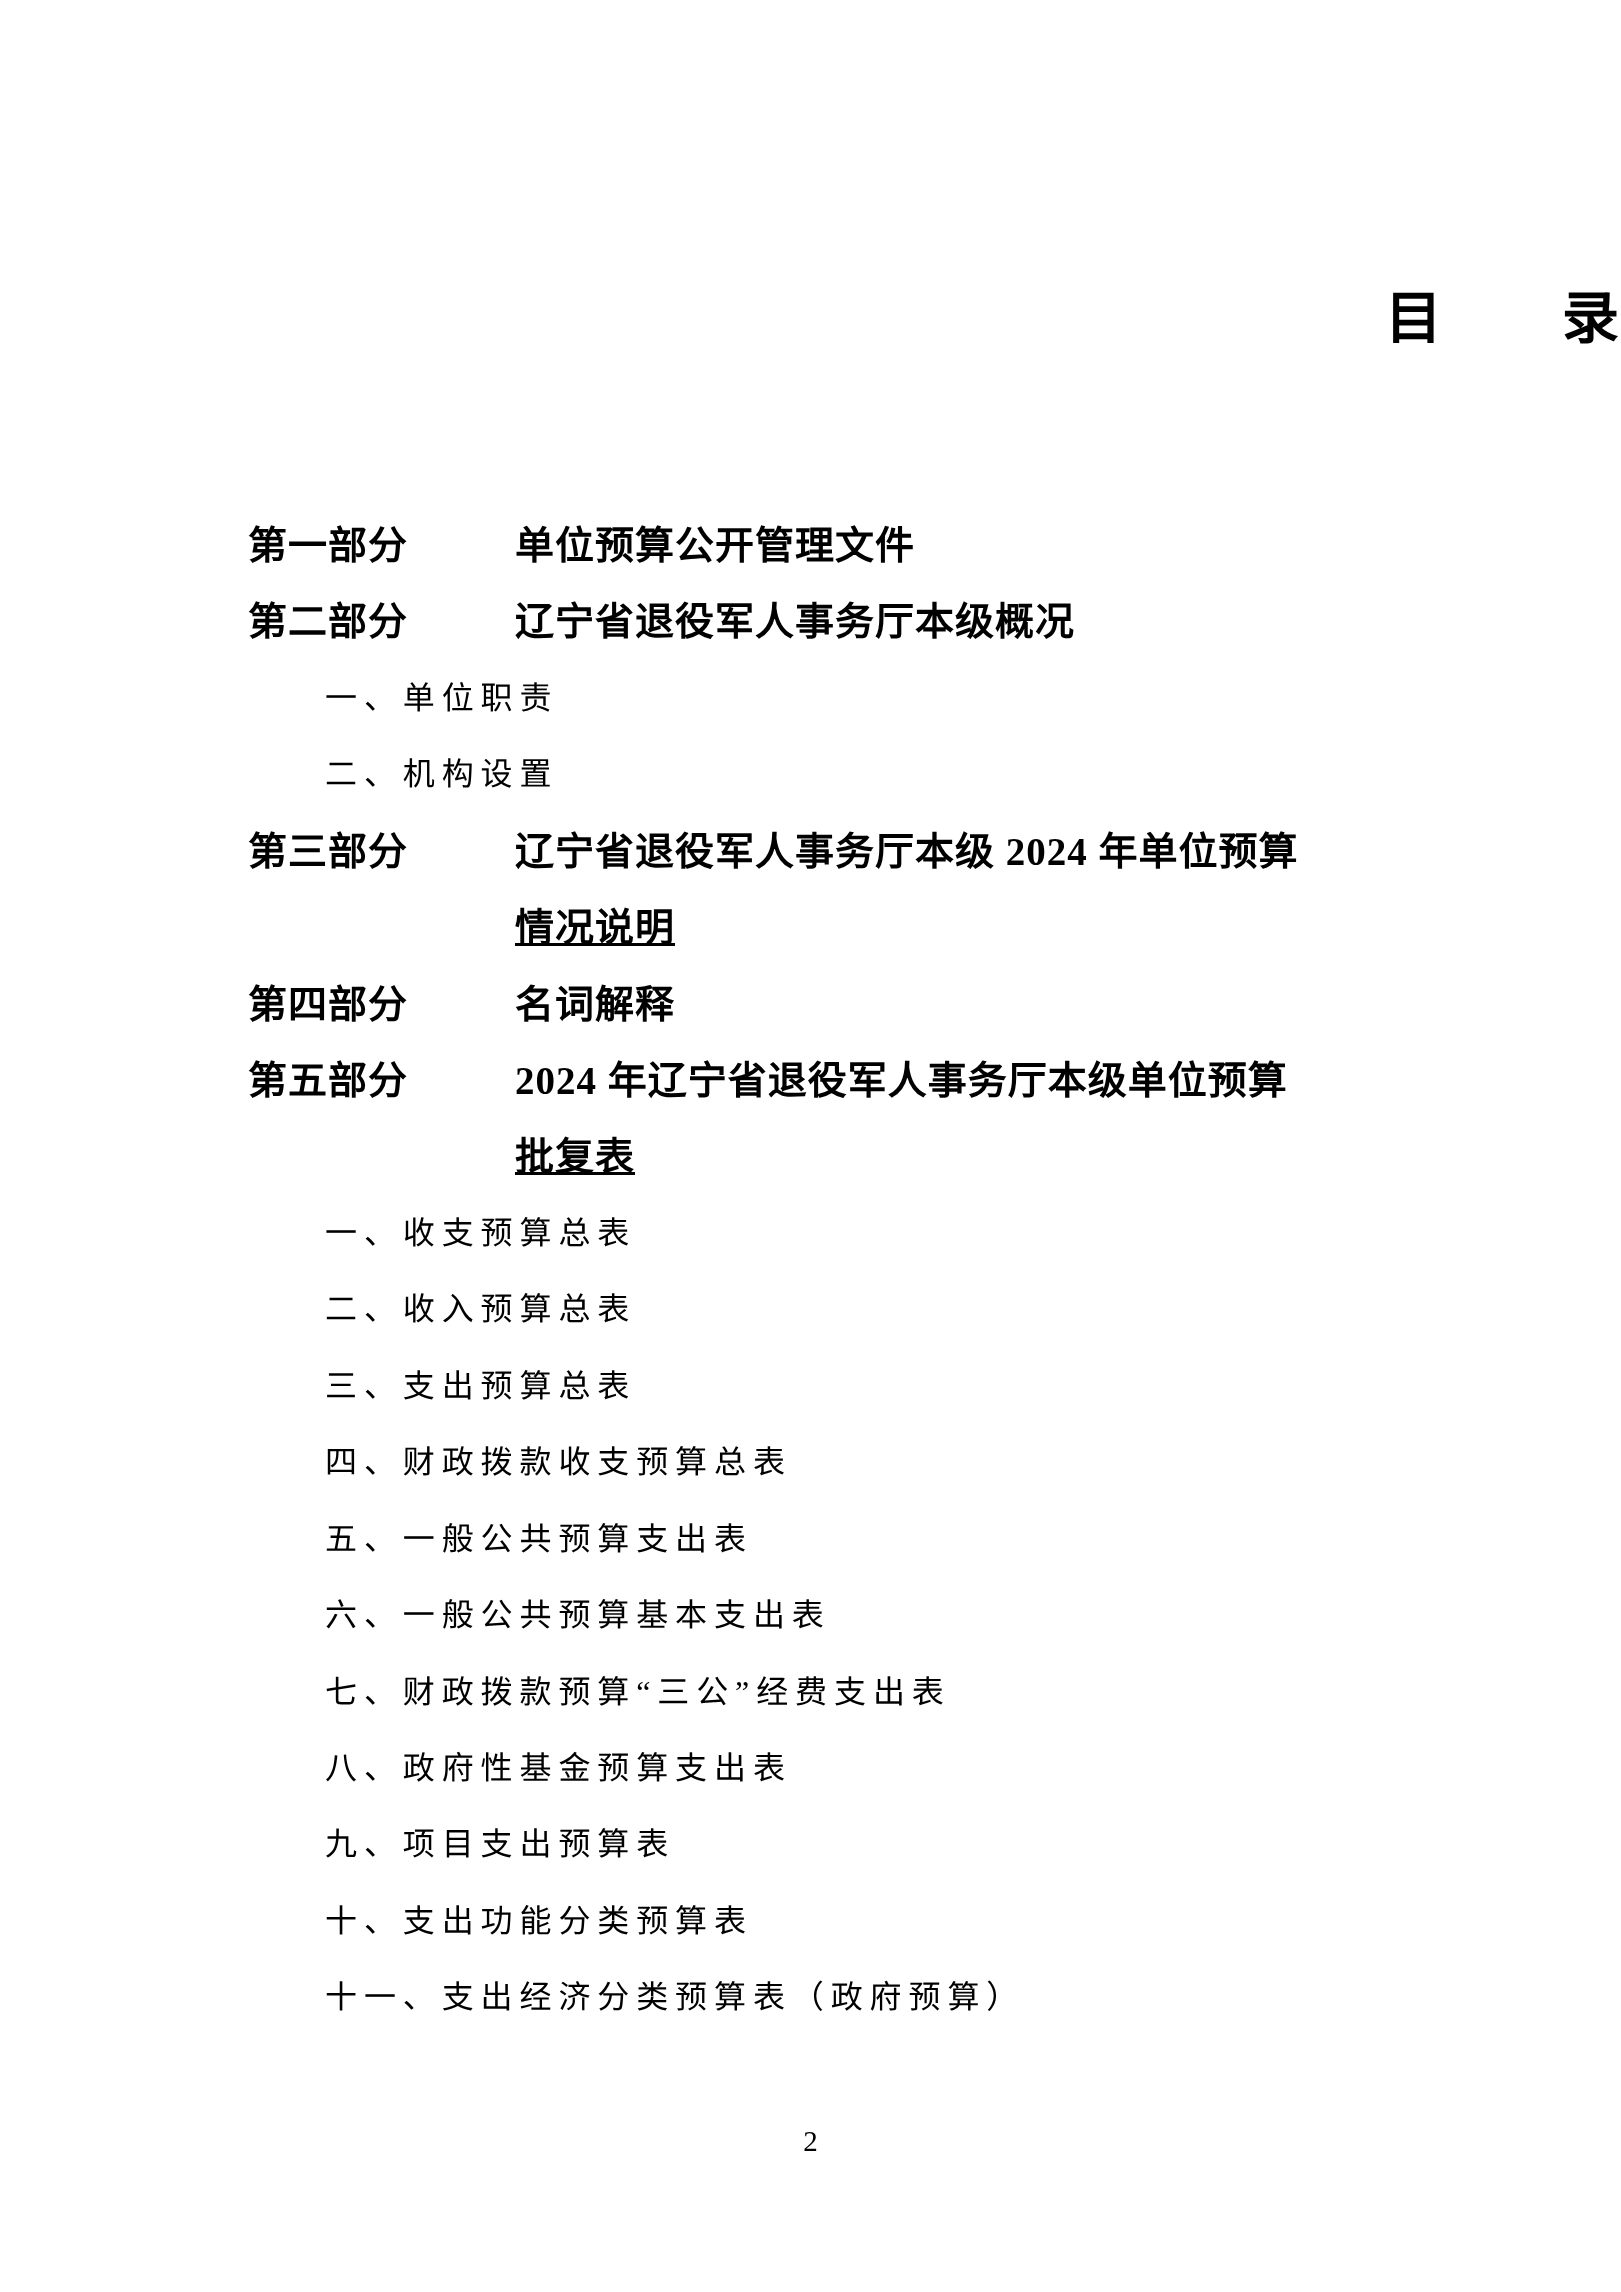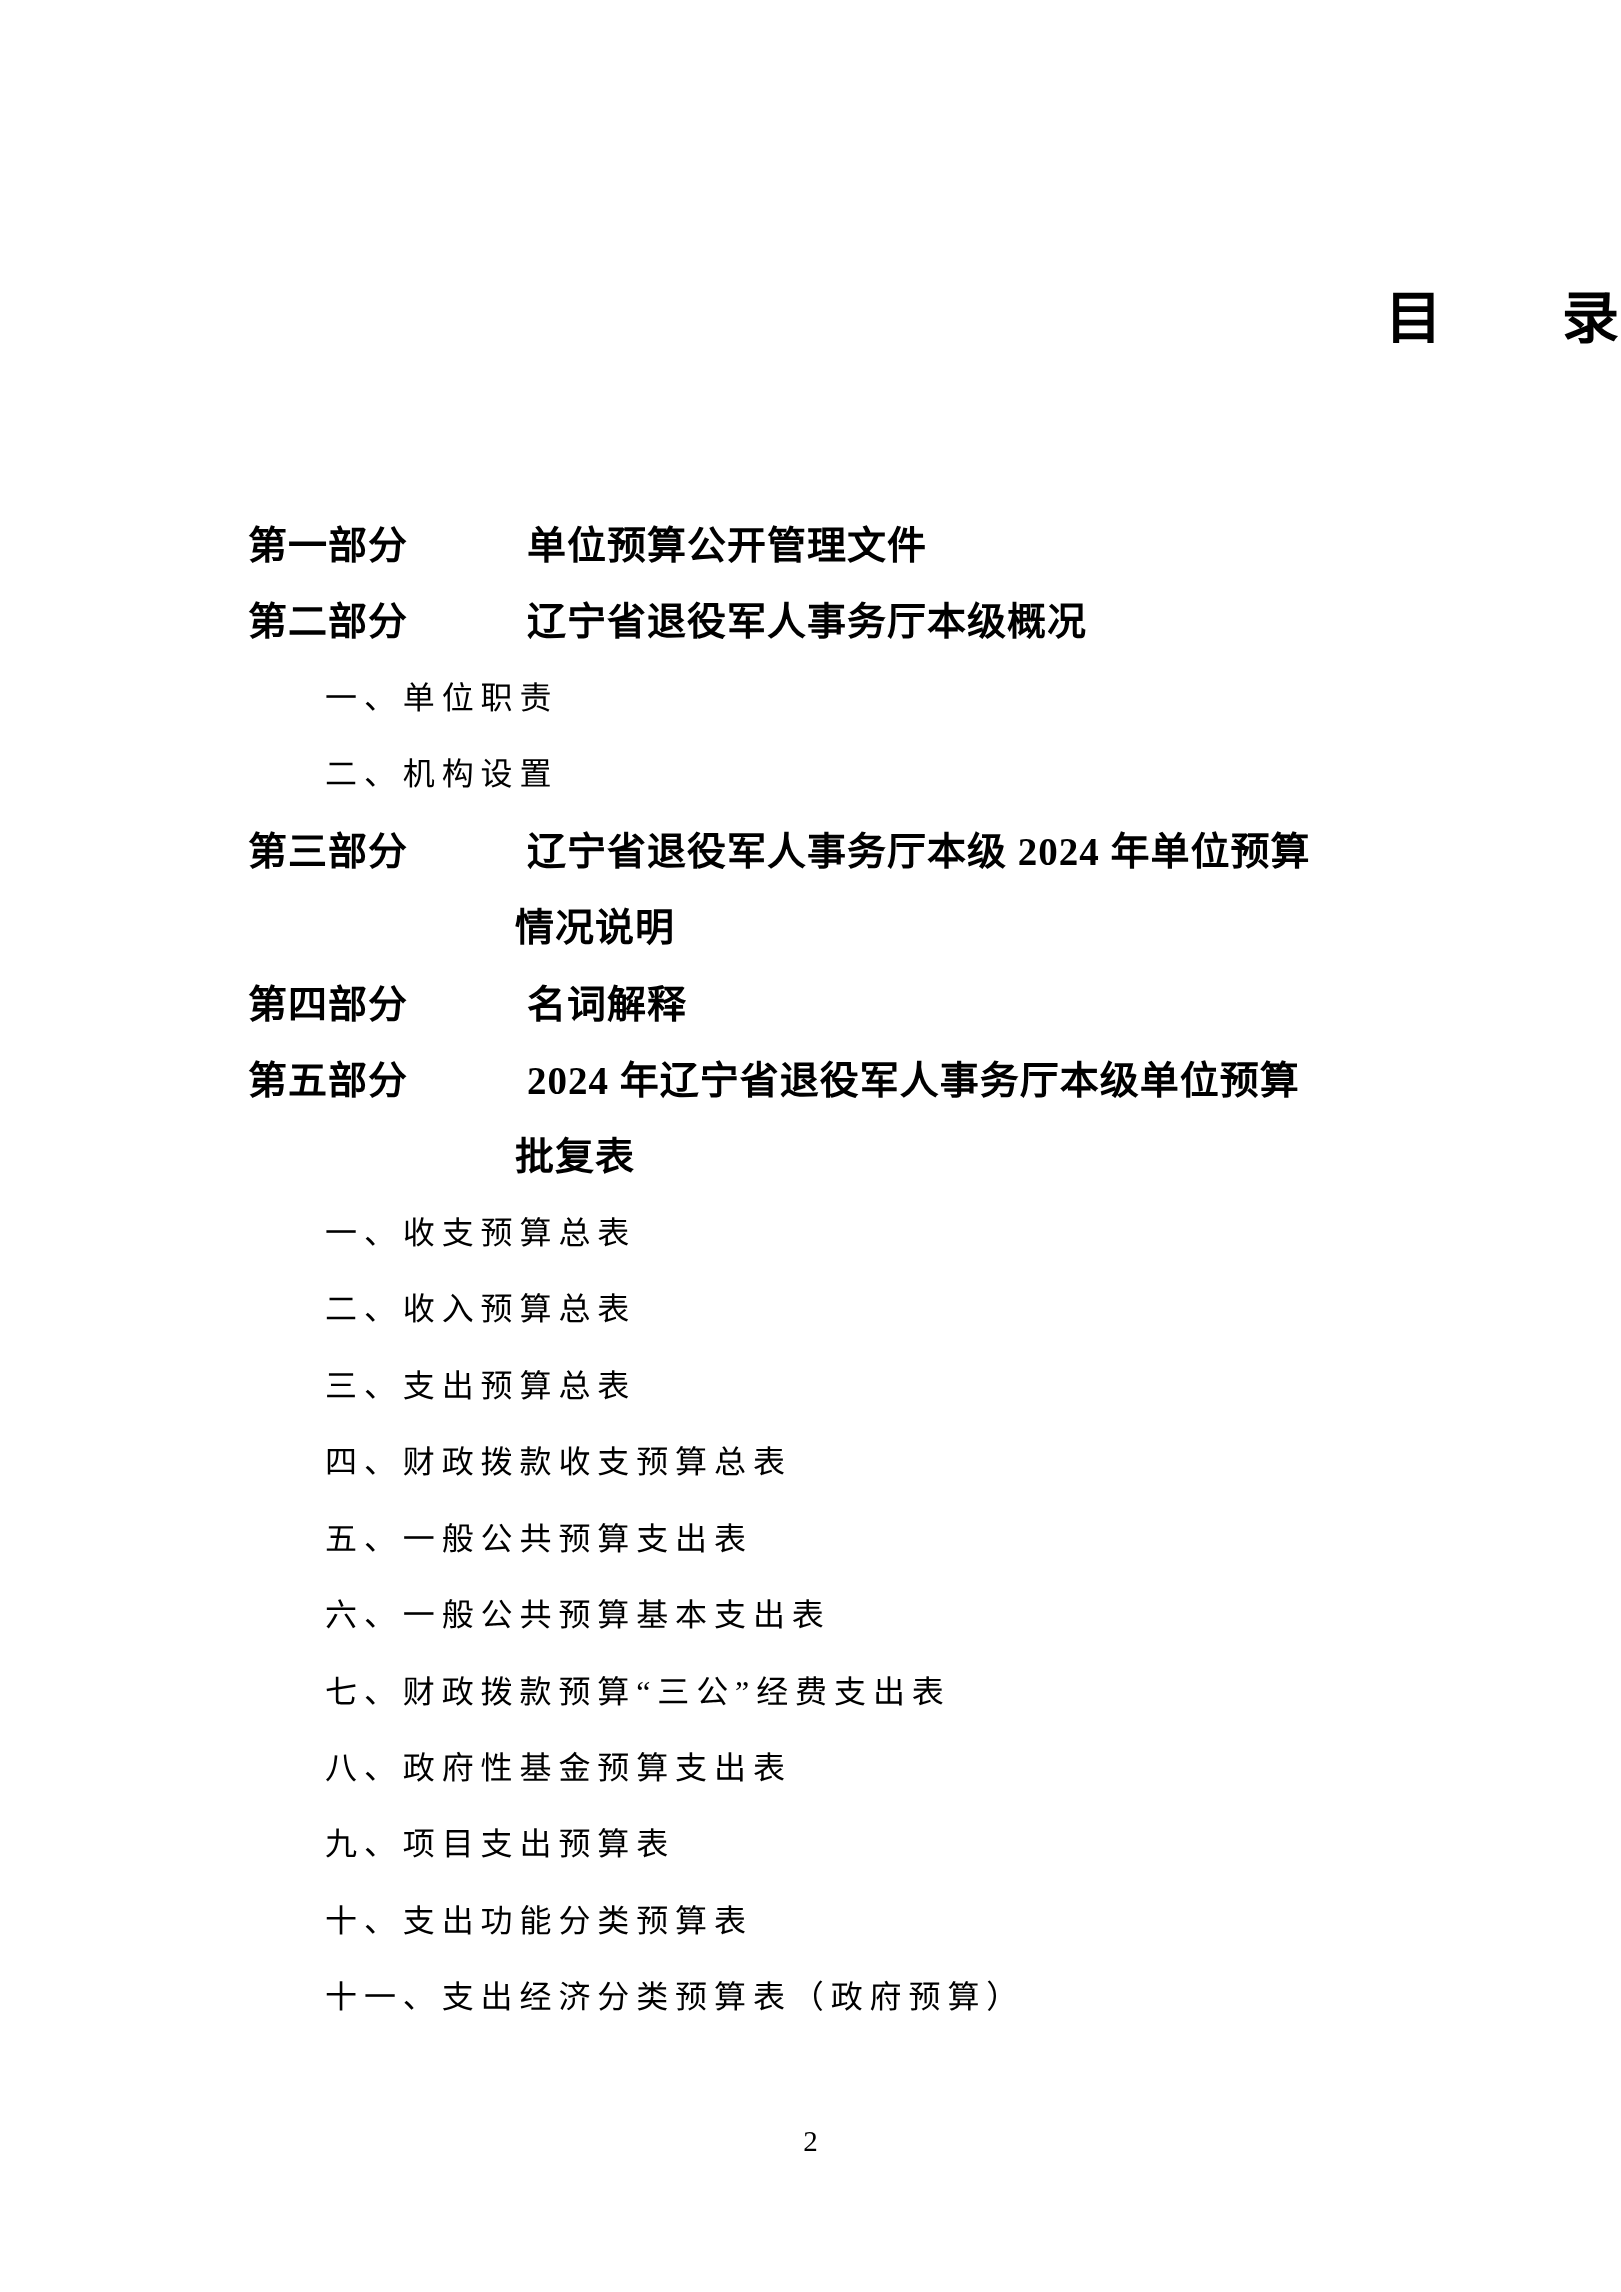--- a/index.html
+++ b/index.html
@@ -41,38 +41,38 @@
     height: 76px;
     display: flex;
     align-items: center;
     white-space: nowrap;
   }
   .toc-line.section {
     padding-left: 248px;
     font-family: "Liberation Sans", sans-serif;
     font-weight: 700;
     font-size: 39px;
-    gap: 12px;
   }
   .toc-line.section .label {
     display: inline-block;
     width: 267px;
     flex: 0 0 267px;
     letter-spacing: 1px;
   }
   .toc-line.section .text {
     letter-spacing: 1px;
     font-family: Liberation Serif, serif;
   }
   .toc-line.continuation {
     padding-left: 515px;
     font-family: "Liberation Sans", sans-serif;
     font-weight: 700;
     font-size: 39px;
     letter-spacing: 1px;
+    text-decoration: underline;
   }
   .toc-line.subitem {
     padding-left: 325px;
     font-family: "Liberation Serif", serif;
     font-weight: 400;
     font-size: 32px;
     letter-spacing: 6.9px;
   }
   .page-number {
     position: absolute;

